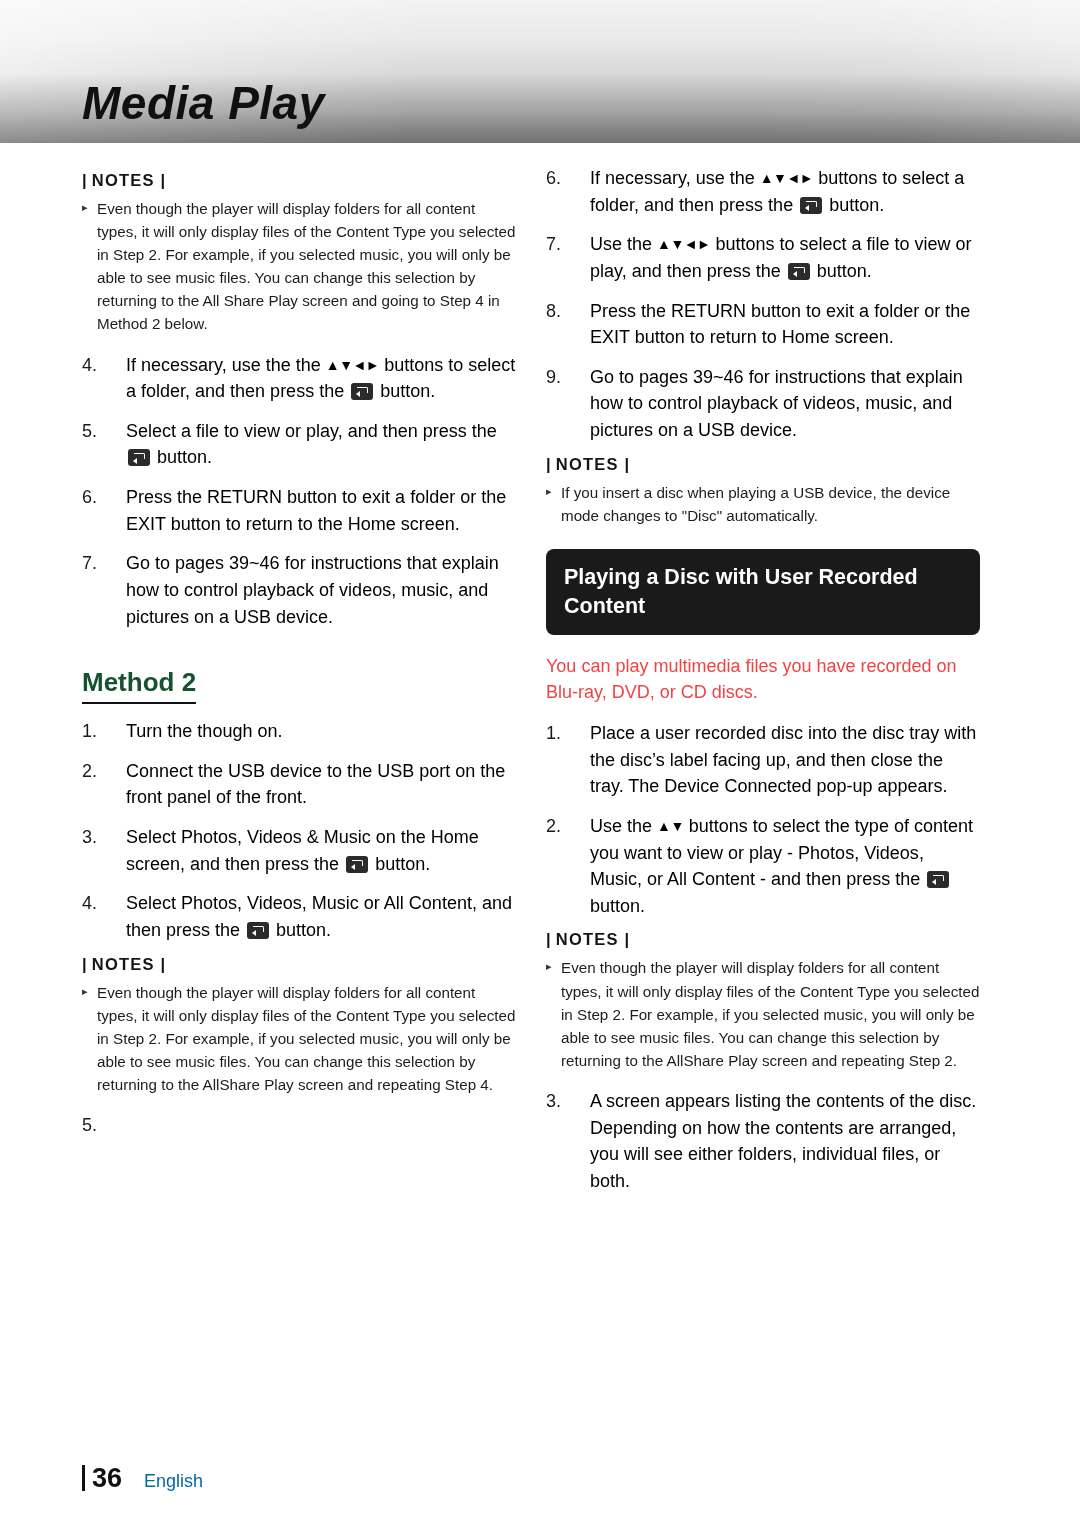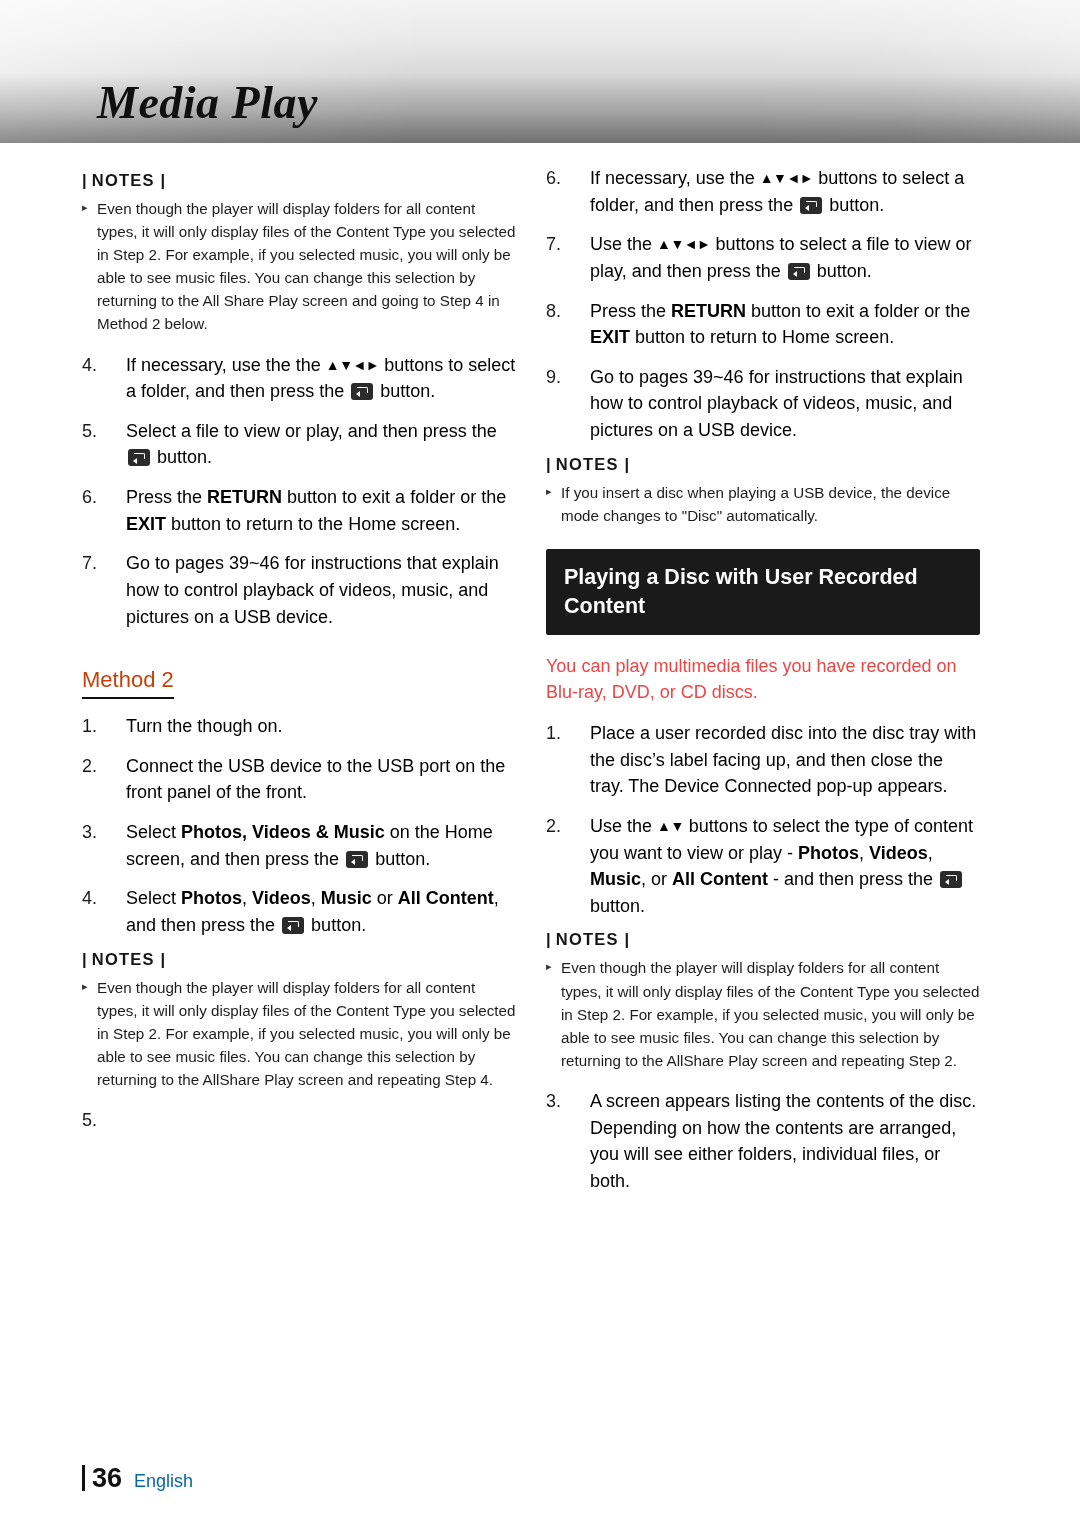--- a/index.html
+++ b/index.html
@@ -40,23 +40,23 @@
     transform: rotate(8deg);
   }
   .header .dark-swash {
     position: absolute;
     left: 0; bottom: 0;
     width: 1080px; height: 70px;
     background: linear-gradient(180deg, rgba(120,120,120,0) 0%, rgba(120,120,120,0.35) 55%, rgba(80,80,80,0.55) 100%);
   }
   .chapter-title {
     position: absolute;
-    left: 97px;
+    left: 82px;
     top: 80px;
-    font-family: Liberation Serif, serif;
+    font-family: Liberation Sans, sans-serif;
     font-style: italic;
     font-weight: bold;
     font-size: 46px;
     letter-spacing: 0.5px;
     color: #101010;
     line-height: 1;
   }
 
   
   .page {
@@ -115,48 +115,48 @@
   }
   .step .body {
     flex: 1 1 auto;
     font-size: 18px;
     line-height: 1.48;
     color: #000000;
   }
   .step.tight { margin-bottom: 11px; }
 
   .subhead {
-    font-size: 22px;
-    font-weight: normal;
-    color: #c2410c;
+    font-size: 26px;
+    font-weight: bold;
+    color: #14532d;
     margin: 24px 0 14px 0;
     padding-bottom: 4px;
     display: inline-block;
     border-bottom: 2px solid #111;
   }
 
   .section-banner {
     background: #1a1a1a;
     color: #ffffff;
     font-size: 21.5px;
     font-weight: bold;
     line-height: 1.35;
     padding: 14px 16px 14px 18px;
     margin: 22px 0 18px 0;
-    border-radius: 2px;
+    border-radius: 8px;
   }
 
   .para {
     font-size: 18px;
     line-height: 1.48;
     margin-bottom: 14px;
     color: #ef4444;
   }
 
-  b, strong { font-weight: bold; }
+  b, strong { font-weight: normal; }
 
   
   .ent {
     display: inline-block;
     vertical-align: -3px;
     width: 22px;
     height: 17px;
     background: #2b2b2b;
     border-radius: 3px;
     position: relative;
@@ -200,21 +200,21 @@
     height: 26px;
     background: #111;
     margin-right: 7px;
     position: relative;
     top: 4px;
   }
   .footer .pg {
     font-size: 27px;
     font-weight: bold;
     color: #111;
-    margin-right: 12px;
+    margin-right: 22px;
     text-align: right;
   }
   .footer .lang {
     font-size: 18px;
     color: #0369a1;
   }
 </style>
 </head>
 <body>
 

